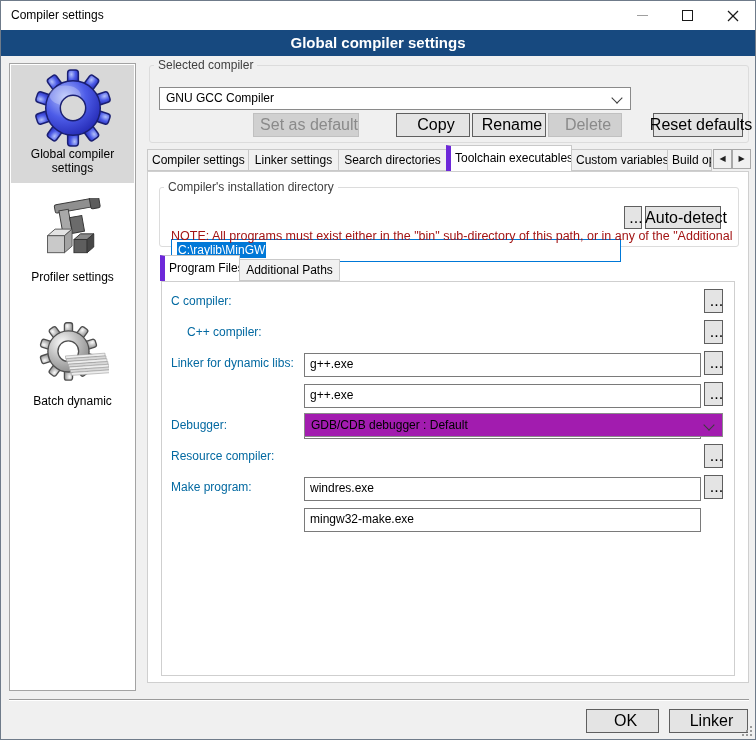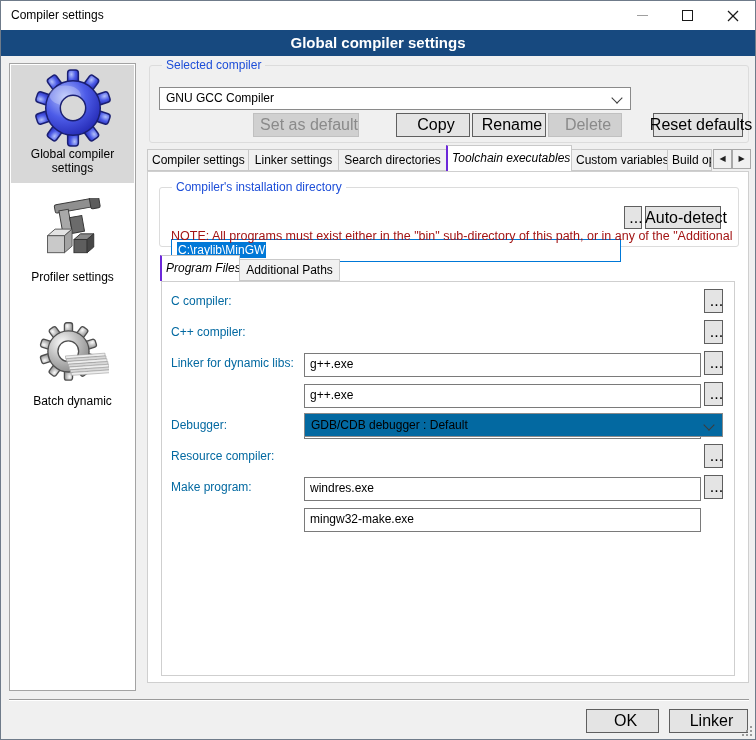--- a/index.html
+++ b/index.html
@@ -16,36 +16,36 @@
   
   .sidebar{position:absolute;left:8px;top:62px;width:127px;height:628px;background:#fff;border:1px solid #a3a3a3;box-sizing:border-box;}
   .sideitem{position:absolute;left:1px;right:1px;display:flex;flex-direction:column;align-items:center;cursor:default;}
   .sideitem .lbl{font-size:12px;color:#000;text-align:center;line-height:14px;padding:0 2px;}
   .si0{top:1px;height:118px;background:#d8d8d8;padding-top:4px;box-sizing:border-box;}
   .si1{top:128px;height:108px;}
   .si2{top:252px;height:108px;}
   .si1 svg,.si2 svg{margin-top:6px;margin-bottom:6px;}
   
   .grp{position:absolute;border:1px solid #dcdcdc;border-radius:3px;box-sizing:border-box;}
-  .grp .lg{position:absolute;top:-8px;left:12px;padding:0 4px;font-size:12px;line-height:15px;background:#f0f0f0;color:#1d4ed8;}
+  .grp .lg{position:absolute;top:-8px;left:4px;padding:0 4px;font-size:12px;line-height:15px;background:#f0f0f0;color:#404040;}
   .grp.onwhite .lg{background:#fff;}
   
   .btn{position:absolute;box-sizing:border-box;background:#e4e4e4;border:1px solid #5f5f5f;color:#000;font-size:16px;display:flex;align-items:center;justify-content:center;white-space:nowrap;cursor:default;padding-left:6px;}
   .btn.dis{background:#d0d0d0;border-color:#c0c0c0;color:#8a8a8a;}
   .combo{position:absolute;box-sizing:border-box;background:#fff;border:1px solid #8a8a8a;font-size:12px;line-height:21px;padding-left:6px;white-space:nowrap;overflow:hidden;cursor:default;}
-  .combo.gray{background:#0369a1;}
+  .combo.gray{background:#a21caf;}
   .chev{position:absolute;right:9px;top:6px;width:7px;height:7px;border-right:1.4px solid #3c3c3c;border-bottom:1.4px solid #3c3c3c;transform:rotate(45deg);}
   .tin{position:absolute;box-sizing:border-box;background:#fff;border:1px solid #7a7a7a;font-size:12px;line-height:21px;padding-left:5px;white-space:nowrap;overflow:hidden;margin-top:33px;}
   .tin.focus{border-color:#0078d7;}
   .selspan{background:#0078d7;color:#fff;padding:1px 1px;}
   
   .tabrow{position:absolute;display:flex;align-items:flex-end;}
   .tab{box-sizing:border-box;height:22px;line-height:20px;background:#f1f1f1;border:1px solid #c9c9c9;border-left:none;font-size:12px;text-align:center;white-space:nowrap;overflow:hidden;padding:0 4px;cursor:default;}
   .tab:first-child{border-left:1px solid #c9c9c9;}
-  .tab.sel{height:26px;line-height:24px;background:#fff;border-bottom:none;border-left:2px solid #6d28d9;margin-left:-1px;position:relative;z-index:5;font-style:italic;}
+  .tab.sel{height:26px;line-height:24px;background:#fff;border-bottom:none;border-left:5px solid #6d28d9;margin-left:-1px;position:relative;z-index:5;}
   .page{position:absolute;background:#fff;border:1px solid #cfcfcf;box-sizing:border-box;}
   .note{position:absolute;font-size:12.5px;color:#a31515;white-space:nowrap;overflow:hidden;}
   .flabel{position:absolute;font-size:12px;line-height:24px;color:#0369a1;white-space:nowrap;}
   .arw{position:absolute;top:148px;width:19px;height:20px;background:#f0f0f0;border:1px solid #a8a8a8;box-sizing:border-box;font-size:8px;line-height:17px;text-align:center;color:#222;cursor:default;}
   .divider{position:absolute;left:8px;width:740px;top:698px;height:1px;background:#9a9a9a;box-shadow:0 1px 0 #ffffff;}
   .grip{position:absolute;right:3px;bottom:3px;width:12px;height:12px;}
   .grip i{position:absolute;width:2px;height:2px;background:#9a9a9a;}
   .g1{right:0;bottom:0}.g2{right:4px;bottom:0}.g3{right:8px;bottom:0}.g4{right:0;bottom:4px}.g5{right:4px;bottom:4px}.g6{right:0;bottom:8px}
 </style>
 </head>
@@ -193,21 +193,21 @@
     <div class="tab sel" style="width:80px;">Program Files</div>
     <div class="tab" style="width:100px;">Additional Paths</div>
   </div>
   <div class="page" style="left:160px;top:280px;width:574px;height:395px;"></div>
 
   <div style="position:absolute;left:170px;top:288px;width:552px;height:24px;">
     <span class="flabel" style="left:0;">C compiler:</span>
     <div class="btn" style="left:533px;top:0;width:19px;height:24px;">...</div>
   </div>
   <div style="position:absolute;left:170px;top:319px;width:552px;height:24px;">
-    <span class="flabel" style="left:0;">C++ compiler:</span>
+    <span class="flabel" style="left:16px;">C++ compiler:</span>
     <div class="tin" style="left:133px;top:0;width:397px;height:24px;">g++.exe</div>
     <div class="btn" style="left:533px;top:0;width:19px;height:24px;">...</div>
   </div>
   <div style="position:absolute;left:170px;top:350px;width:552px;height:24px;">
     <span class="flabel" style="left:0;">Linker for dynamic libs:</span>
     <div class="tin" style="left:133px;top:0;width:397px;height:24px;">g++.exe</div>
     <div class="btn" style="left:533px;top:0;width:19px;height:24px;">...</div>
   </div>
   <div style="position:absolute;left:170px;top:381px;width:552px;height:24px;">
     <div class="tin" style="left:133px;top:0;width:397px;height:24px;">ar.exe</div>

